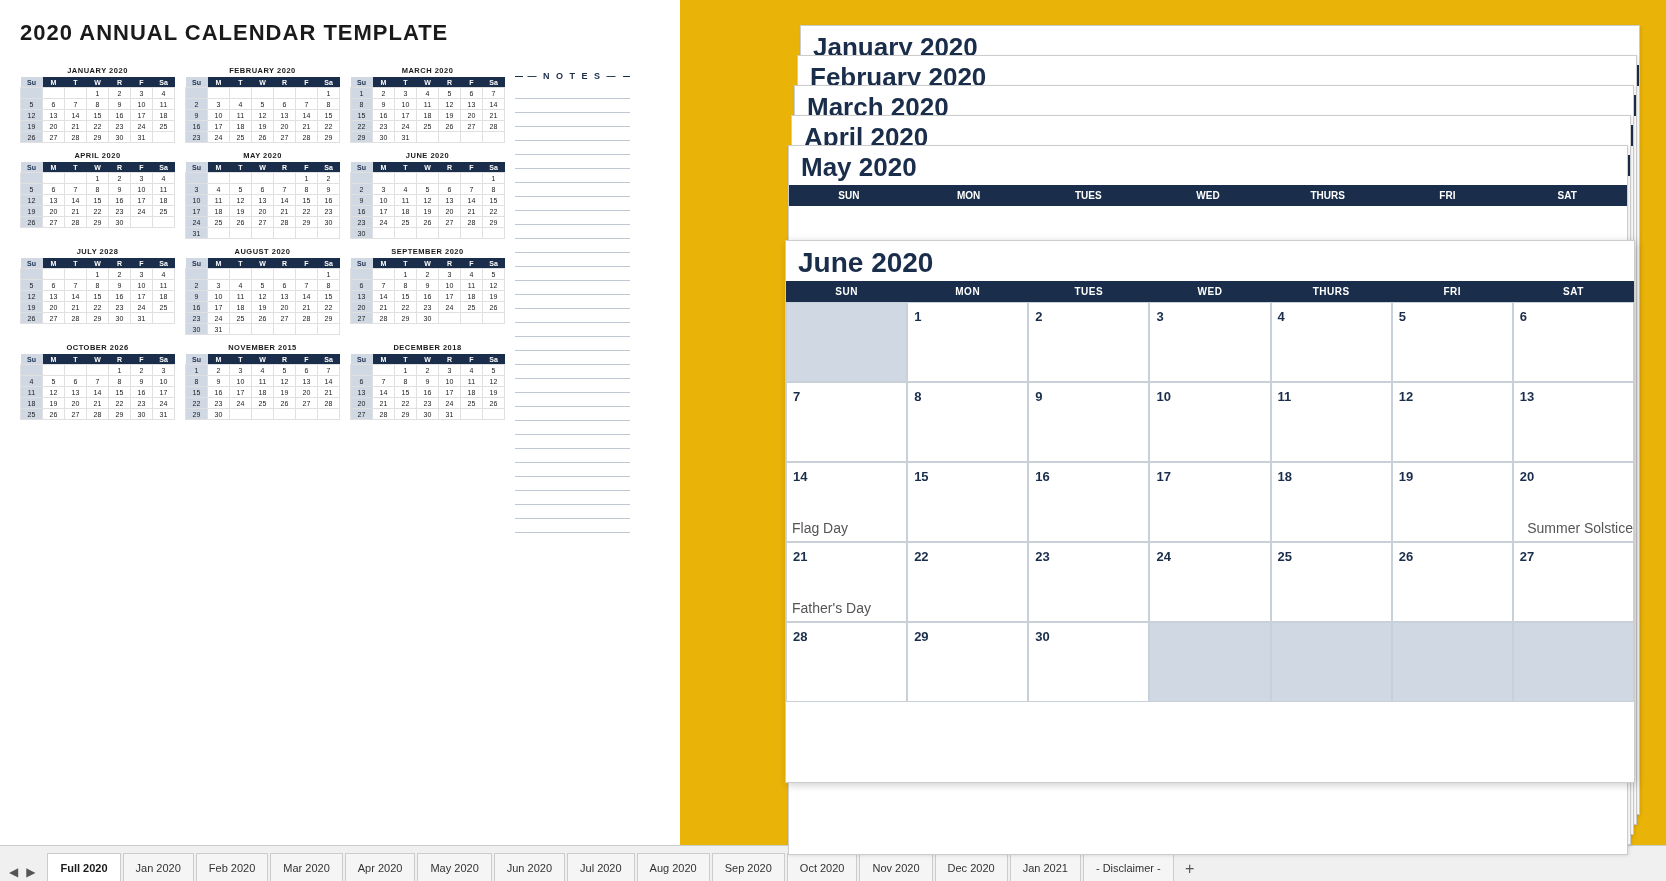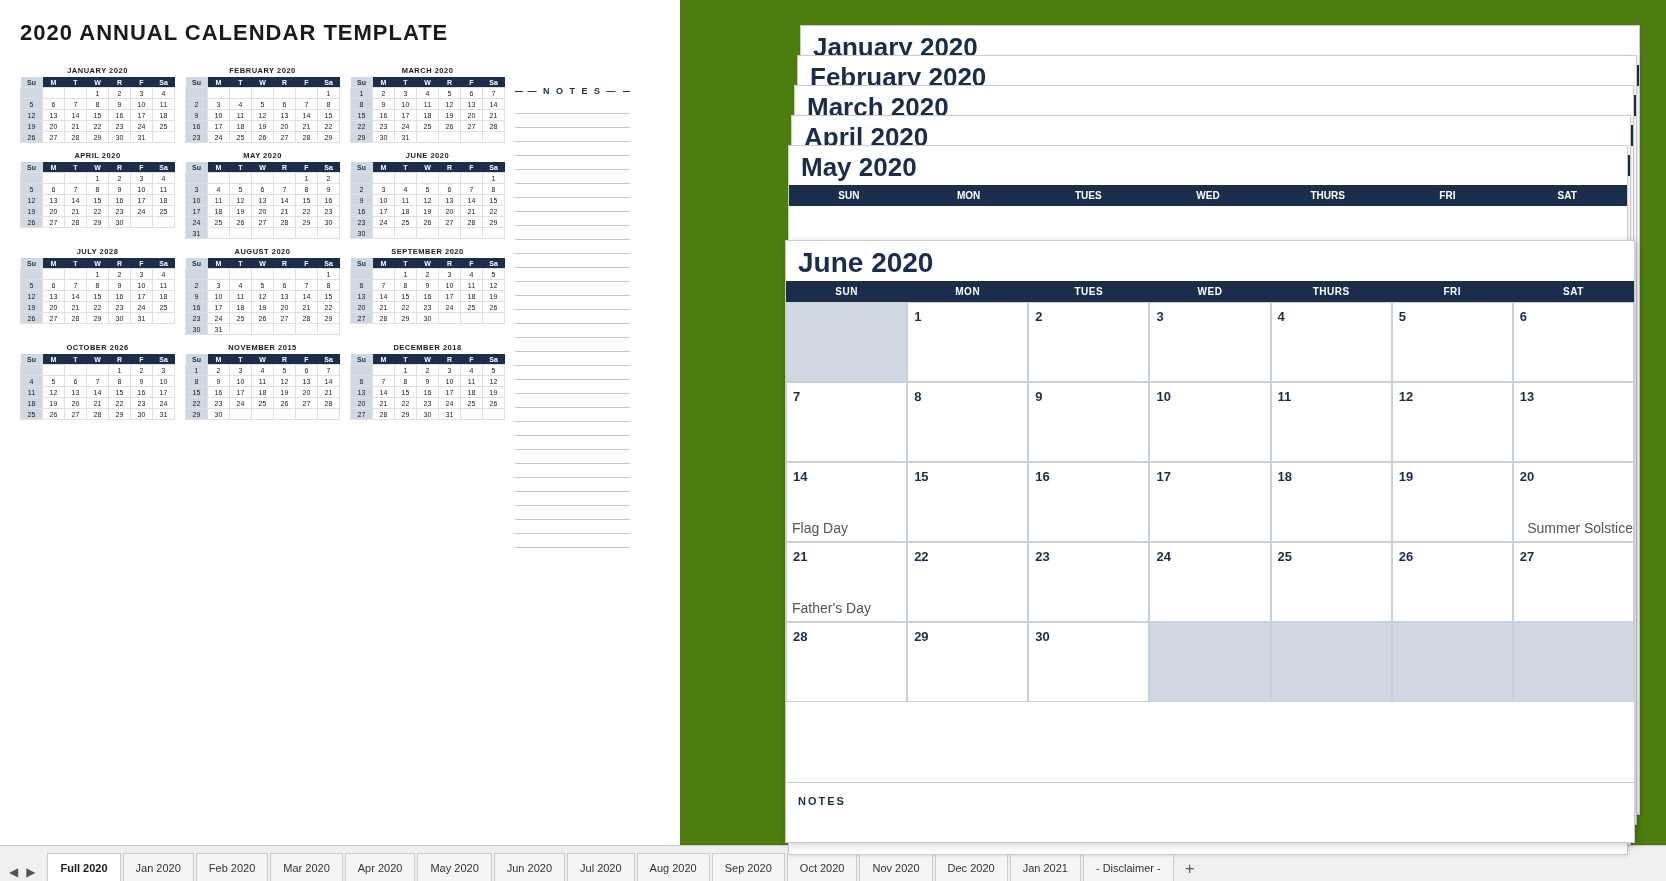--- a/index.html
+++ b/index.html
@@ -1,20 +1,20 @@
 <!DOCTYPE html>
 <html><head>
   <meta charset="utf-8">
   <style>
     * { margin: 0; padding: 0; box-sizing: border-box; }
     body { font-family: Arial, sans-serif; background: #e8e8e8; width: 1666px; height: 881px; overflow: hidden; position: relative; }
 
     
     .main-area {
-      background: #4d7c0f;
+      background: #eab308;
       width: 1666px;
       height: 845px;
       display: flex;
       position: relative;
     }
 
     
     .left-panel {
       width: 680px;
       padding: 20px 15px 10px 20px;
@@ -65,21 +65,21 @@
       color: #1a1a1a;
       border: 0.5px solid #e0e0e0;
     }
 
     .mini-cal-grid .sun-col {
       background: #d0d8e4;
     }
 
     
     .notes-section {
-      margin-top: 20px;
+      margin-top: 5px;
     }
 
     .notes-title-row {
       display: flex;
       align-items: center;
       margin-bottom: 3px;
     }
 
     .notes-line {
       flex: 1;
@@ -1314,23 +1314,20 @@
           <div class="day-cell"><span class="day-num">27</span></div>
 
           <div class="day-cell"><span class="day-num">28</span></div>
           <div class="day-cell"><span class="day-num">29</span></div>
           <div class="day-cell"><span class="day-num">30</span></div>
           <div class="day-cell last-row-empty"></div>
           <div class="day-cell last-row-empty"></div>
           <div class="day-cell last-row-empty"></div>
           <div class="day-cell last-row-empty"></div>
         </div>
-        <div class="notes-section-bottom">
-          <span class="notes-bottom-label">NOTES</span>
-        </div>
       </div>
 
     </div>
   </div>
 </div>
 
 <div class="tab-bar">
   <div class="nav-arrows">
     <span class="nav-arrow">◀</span>
     <span class="nav-arrow">▶</span>

